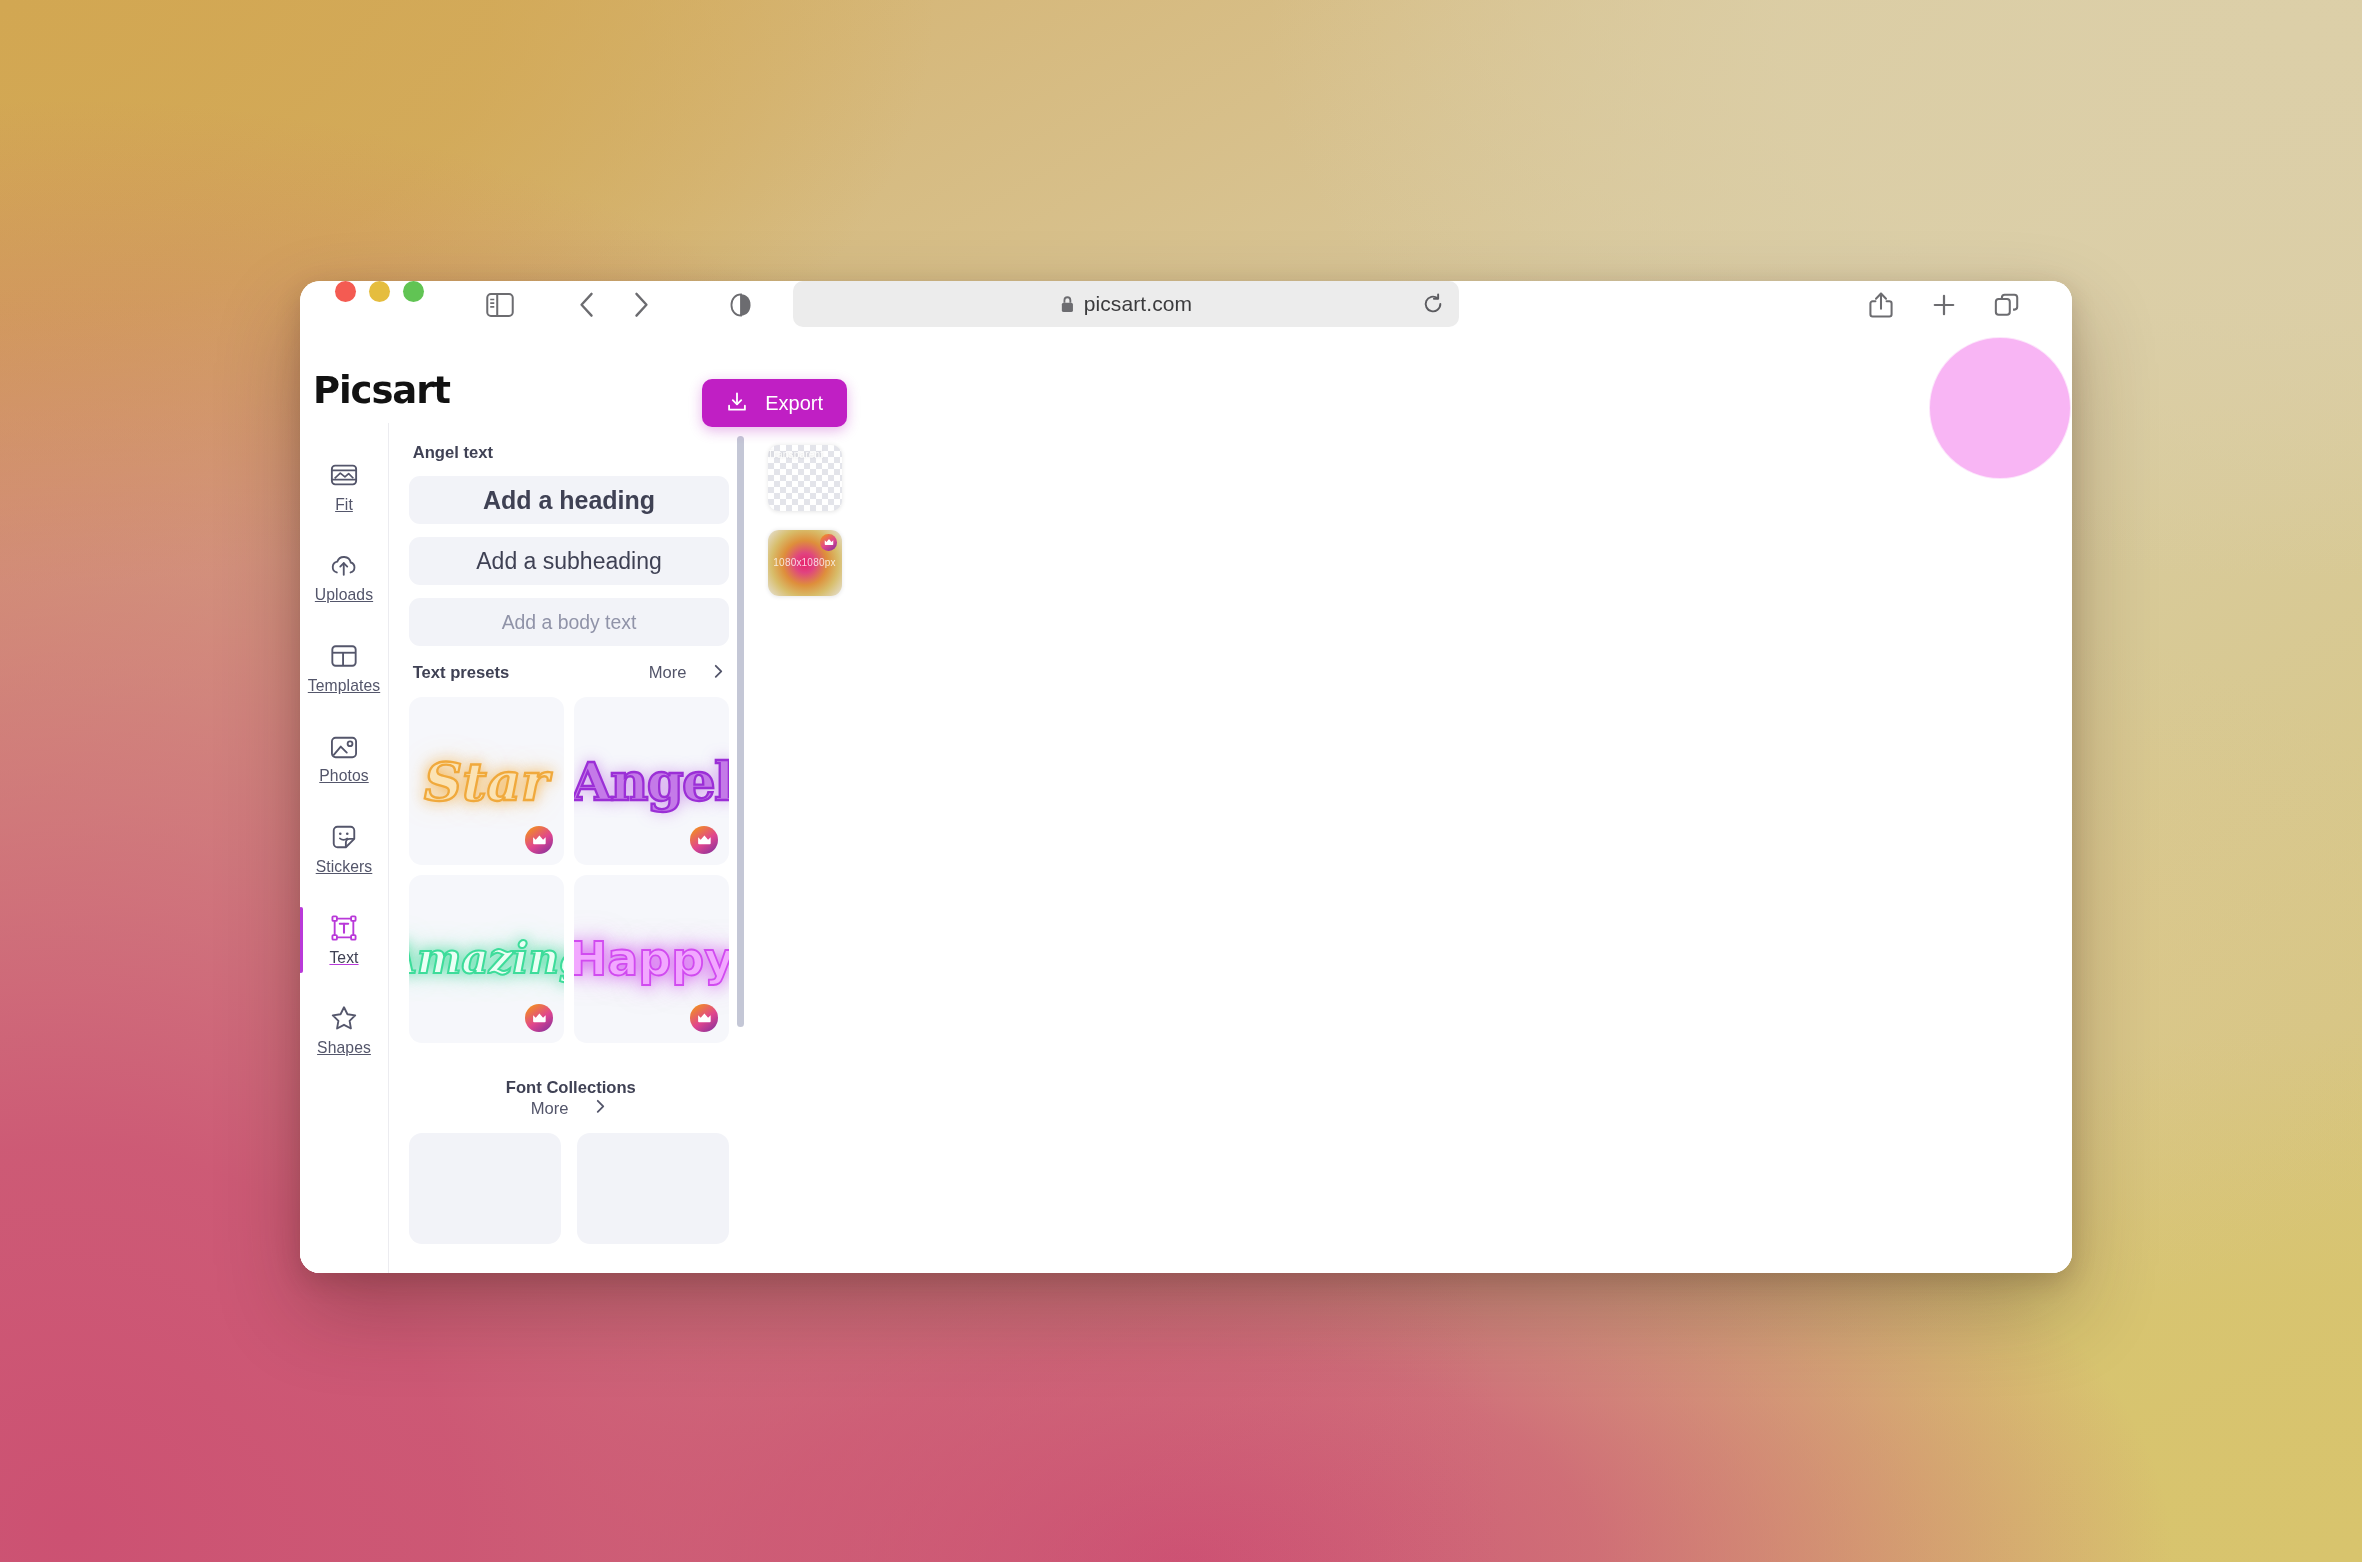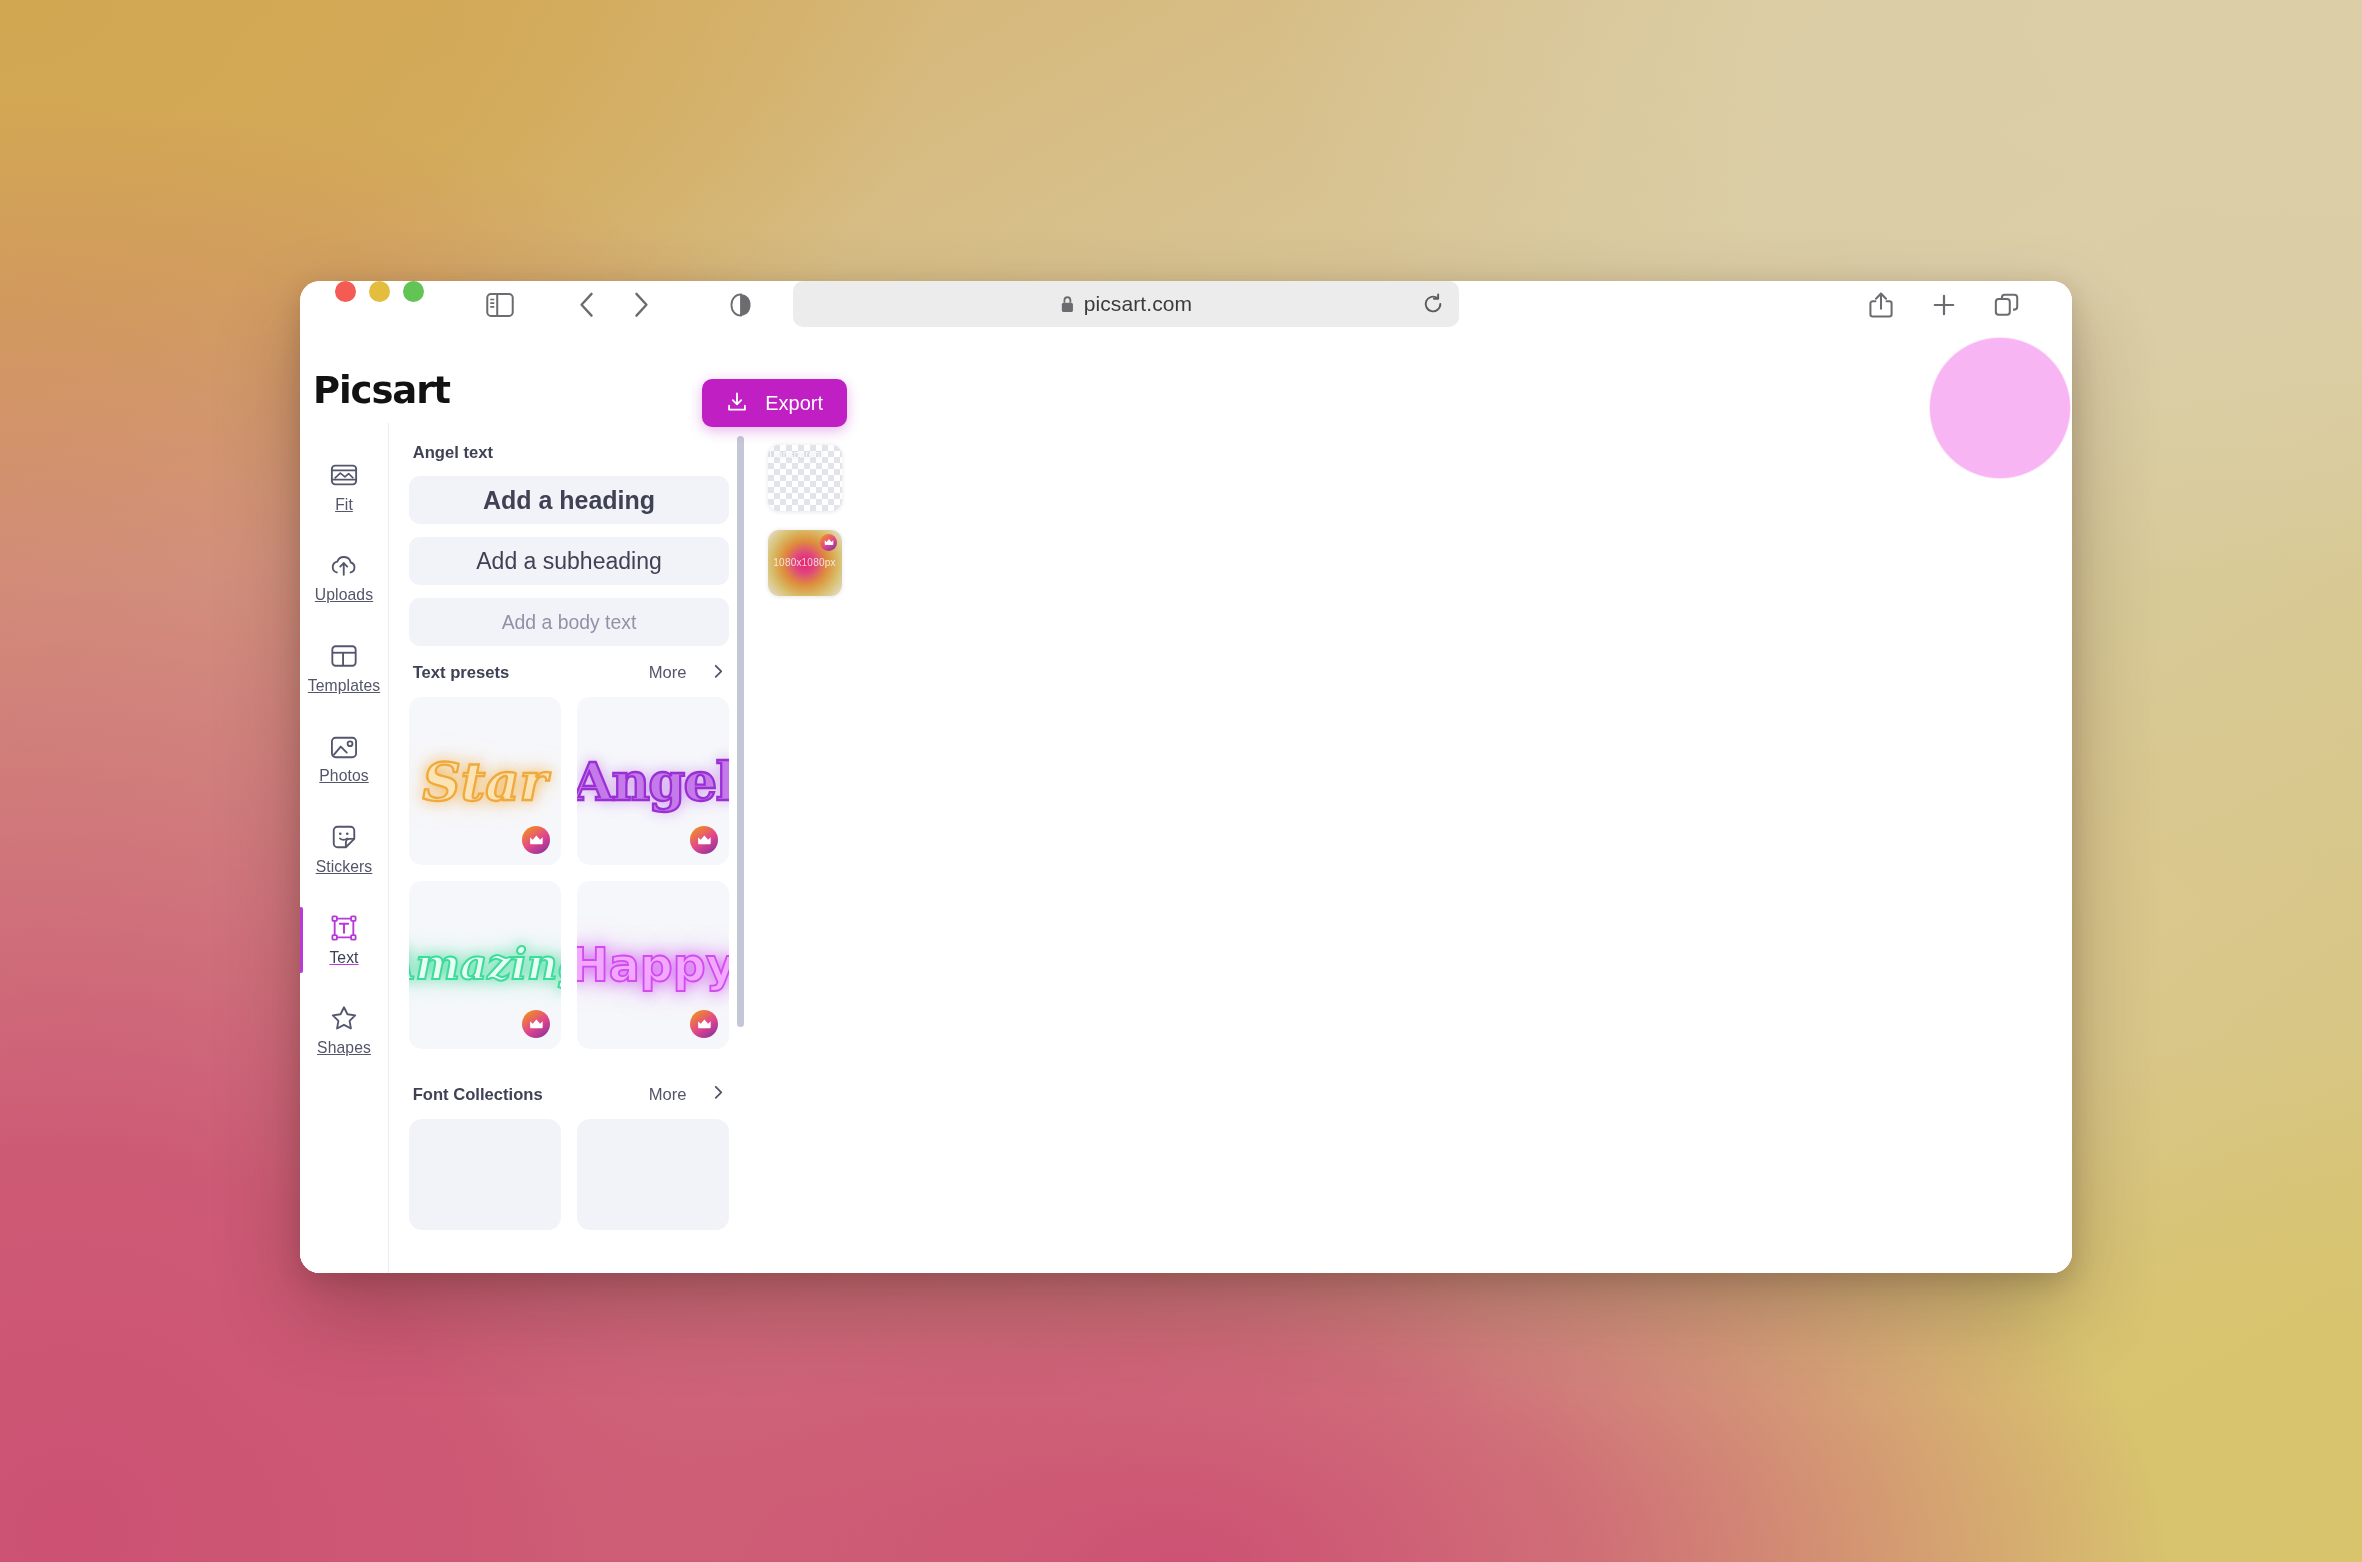--- a/index.html
+++ b/index.html
@@ -98,21 +98,21 @@
   .more-link { display:flex; align-items:center; gap:26px; font-size:16.6px; font-weight:400; color:#53556a; margin-right:5.5px; }
 
   .simple-btn {
     height:48px; background:#f2f3f8; border-radius:11px; margin-bottom:13px;
     display:flex; align-items:center; justify-content:center; width:100%;
   }
   #add-heading-label { font-size:25px; font-weight:700; color:#3f4154; }
   #add-subheading-label { font-size:23px; font-weight:400; color:#3f4154; }
   #add-body-label { font-size:19.4px; font-weight:400; color:#9093a8; }
 
-  .preset-grid { display:grid; grid-template-columns:1fr 1fr; gap:16px; margin-top:5.5px; }
+  .preset-grid { display:grid; grid-template-columns:1fr 1fr; gap:10px; margin-top:5.5px; }
   .preset-card {
     height:168px; background:#f6f7fb; border-radius:13px; position:relative;
     display:flex; align-items:center; justify-content:center; overflow:hidden;
   }
   .preset-word {
     font-size:53px; font-weight:700; line-height:1; white-space:nowrap;
     font-family:"DejaVu Serif", serif;
   }
   .pw-star   { font-family:"DejaVu Serif", serif; font-style:italic; color:#fbe3b4;
                -webkit-text-stroke:2.3px #f0a93c; text-shadow:0 0 13px rgba(244,176,70,0.95),0 0 24px rgba(244,176,70,0.55); }
@@ -443,21 +443,21 @@
           <div class="preset-card">
             <span class="preset-word pw-happy">Happy</span>
             <span class="crown-badge">
               <svg width="14.8" height="12" viewBox="0 0 16 13">
                   <path d="M1.2 3.4 L4 6.2 L8 1.6 L12 6.2 L14.8 3.4 V10 a1 1 0 0 1 -1 1 H2.2 a1 1 0 0 1 -1 -1 Z" fill="#ffffff"></path>
                 </svg>
             </span>
           </div>
         </div>
 
-        <div class="panel-sec-head" style="margin-top:35px;">
+        <div class="panel-sec-head" style="margin-top:35px;flex-direction:column;">
           <span>Font Collections</span>
           <span class="more-link">
             <span>More</span>
             <span>
               <svg width="11" height="16.6" viewBox="0 0 12 18" fill="none">
                 <polyline points="3,3 9,9 3,15" stroke="#53556a" stroke-width="2" stroke-linecap="round" stroke-linejoin="round"></polyline>
               </svg>
             </span>
           </span>
         </div>

